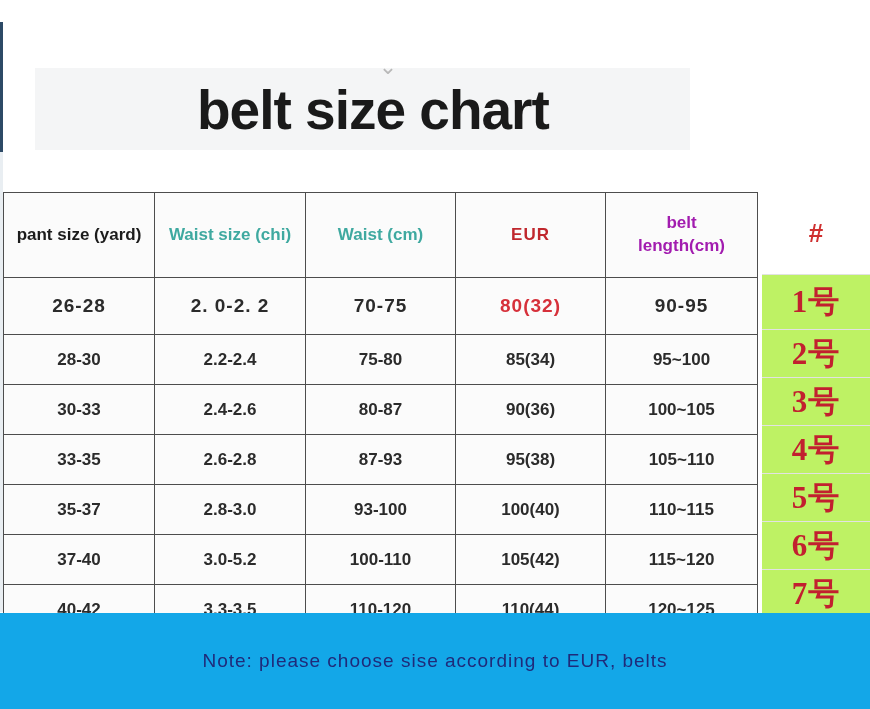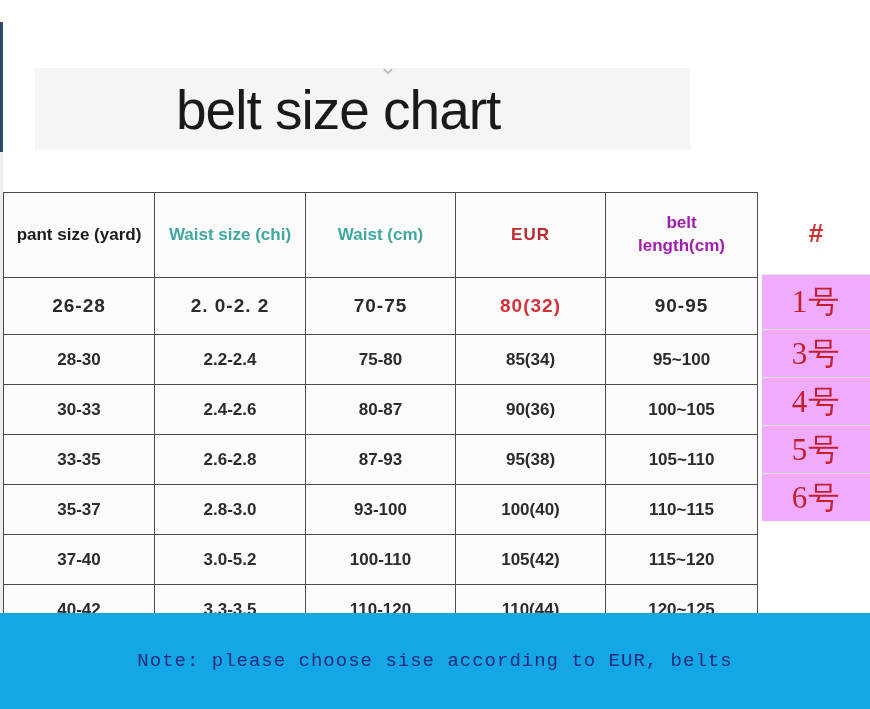--- a/index.html
+++ b/index.html
@@ -40,24 +40,24 @@
     width: 32px; height: 18px;
     color: #b9b9b9;
     font-size: 22px;
     line-height: 18px;
     text-align: center;
     font-family: "DejaVu Sans", sans-serif;
     user-select: none;
   }
   .title {
     position: absolute;
-    left: 176px; top: 78px;
+    left: 197px; top: 78px;
     width: 520px;
     font-size: 55px;
-    font-weight: 400;
+    font-weight: 700;
     color: #1a1a1a;
     letter-spacing: -1px;
     font-family: "Liberation Sans", sans-serif;
     white-space: nowrap;
   }
 
   
   .chart-table {
     position: absolute;
     left: 3px; top: 192px;
@@ -119,44 +119,44 @@
     font-family: "Liberation Sans", sans-serif;
     background: #ffffff;
   }
   .side-cell {
     height: 47px;
     display: flex;
     align-items: center;
     justify-content: center;
     color: #c2202f;
     font-size: 31px;
-    font-weight: 400;
+    font-weight: 700;
     font-family: "Liberation Serif", serif;
-    background: #f0abfc;
+    background: #bef264;
     border-top: 1px solid #e2e2e2;
     letter-spacing: 1px;
   }
   .side-cell.side-first { height: 54px; }
 
   
   .note-band {
     position: absolute;
     left: 0; top: 613px;
     width: 870px; height: 96px;
     background: #13a7e8;
   }
   .note-text {
     position: absolute;
     left: 0; top: 650px;
     width: 870px;
     text-align: center;
     color: #1f2b7a;
     font-size: 19px;
     letter-spacing: 1px;
-    font-family: Liberation Mono, monospace;
+    font-family: Liberation Sans, sans-serif;
     white-space: nowrap;
   }
 </style>
 </head>
 <body>
 
 <div id="page">
 
   <div class="left-edge"></div>
 
@@ -233,22 +233,24 @@
         <td>110-120</td>
         <td class="cell-eur">110(44)</td>
         <td>120~125</td>
       </tr>
     </tbody>
   </table>
 
   <div class="side-col">
     <div class="side-head">#</div>
     <div class="side-cell side-first">1号</div>
+    <div class="side-cell">2号</div>
     <div class="side-cell">3号</div>
     <div class="side-cell">4号</div>
     <div class="side-cell">5号</div>
     <div class="side-cell">6号</div>
+    <div class="side-cell">7号</div>
   </div>
 
   <div class="note-band"></div>
   <div class="note-text">Note: please choose sise according to EUR, belts</div>
 
 </div>
 
 </body></html>

